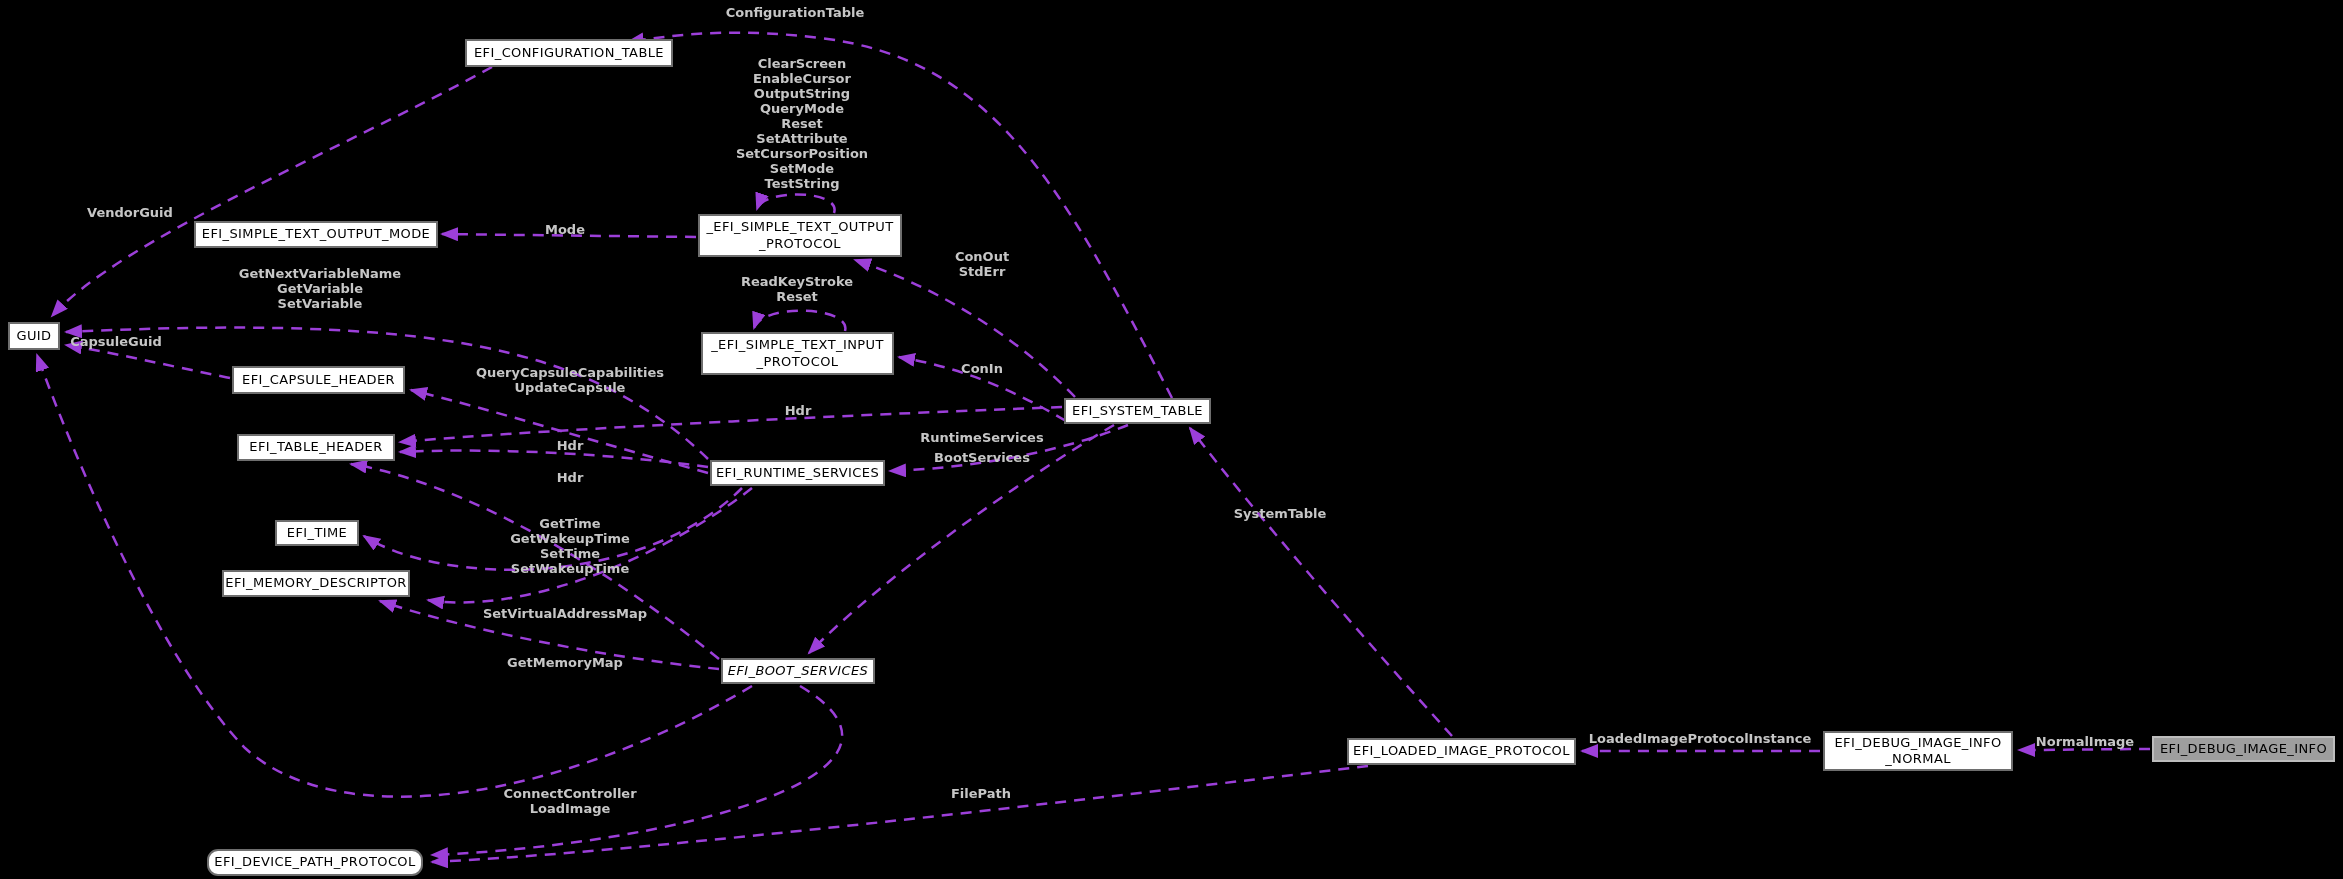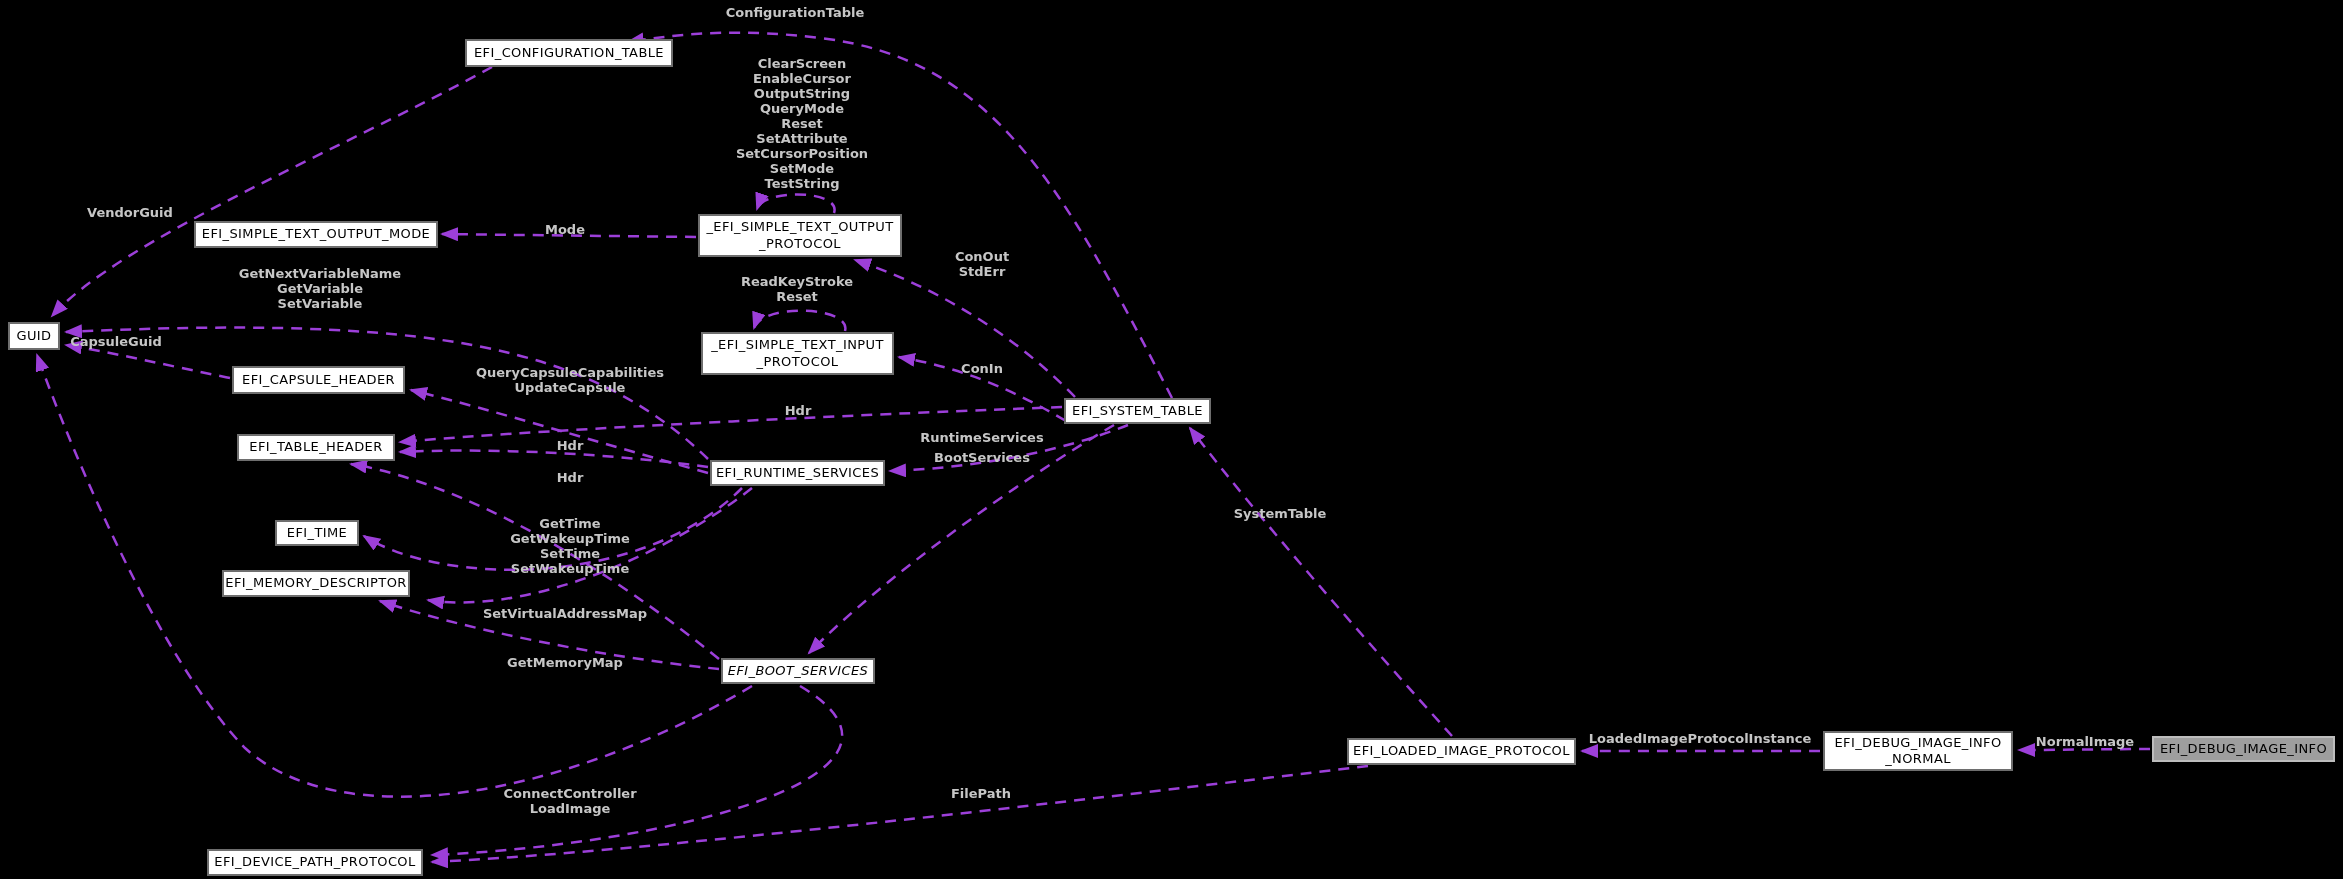--- a/index.html
+++ b/index.html
@@ -81,21 +81,21 @@
   <div class="node" style="left:1064px;top:398px;width:147px;height:26px;">EFI_SYSTEM_TABLE</div>
   <div class="node" style="left:237px;top:434px;width:158px;height:27px;">EFI_TABLE_HEADER</div>
   <div class="node" style="left:710px;top:460px;width:175px;height:26px;">EFI_RUNTIME_SERVICES</div>
   <div class="node" style="left:275px;top:520px;width:84px;height:26px;">EFI_TIME</div>
   <div class="node" style="left:222px;top:570px;width:188px;height:27px;">EFI_MEMORY_DESCRIPTOR</div>
   <div class="node" style="left:721px;top:658px;width:154px;height:26px;font-style:italic;">EFI_BOOT_SERVICES</div>
   <div class="node" style="left:1347px;top:738px;width:229px;height:27px;">EFI_LOADED_IMAGE_PROTOCOL</div>
   <div class="node" style="left:1823px;top:731px;width:190px;height:40px;">EFI_DEBUG_IMAGE_INFO
 _NORMAL</div>
   <div class="node gray" style="left:2152px;top:736px;width:183px;height:26px;">EFI_DEBUG_IMAGE_INFO</div>
-  <div class="node" style="left:207px;top:849px;width:216px;height:27px;">EFI_DEVICE_PATH_PROTOCOL</div>
+  <div class="node" style="left:207px;top:849px;width:216px;height:27px;border-radius:11px;">EFI_DEVICE_PATH_PROTOCOL</div>
 
   <div class="elabel" style="left:795px;top:12px;">ConfigurationTable</div>
   <div class="elabel" style="left:802px;top:123px;">ClearScreen
 EnableCursor
 OutputString
 QueryMode
 Reset
 SetAttribute
 SetCursorPosition
 SetMode

